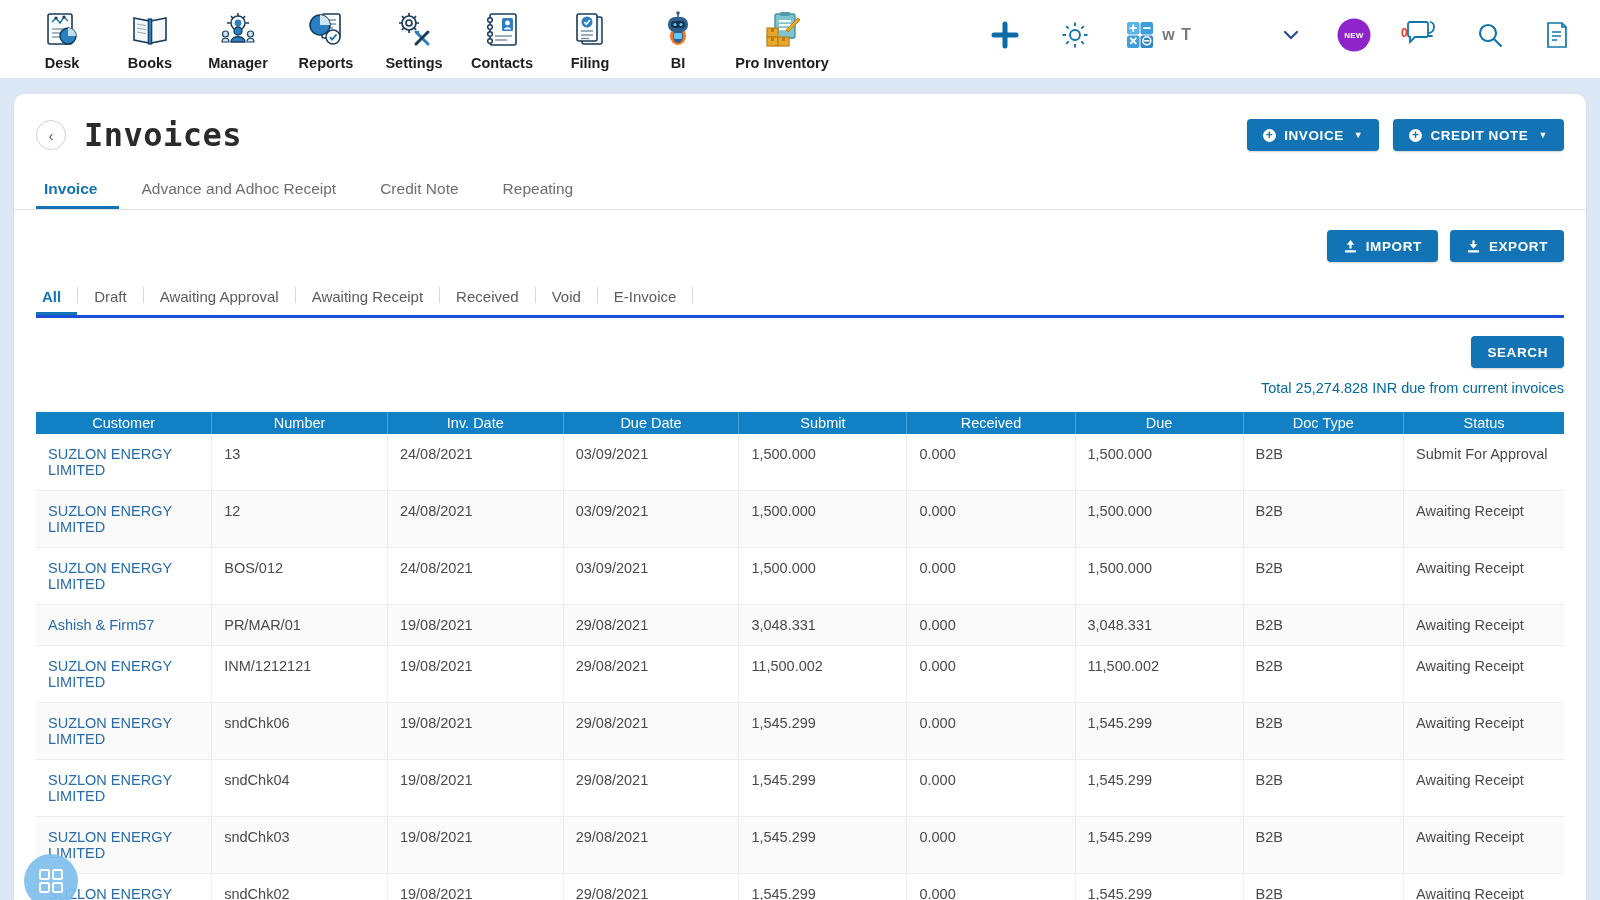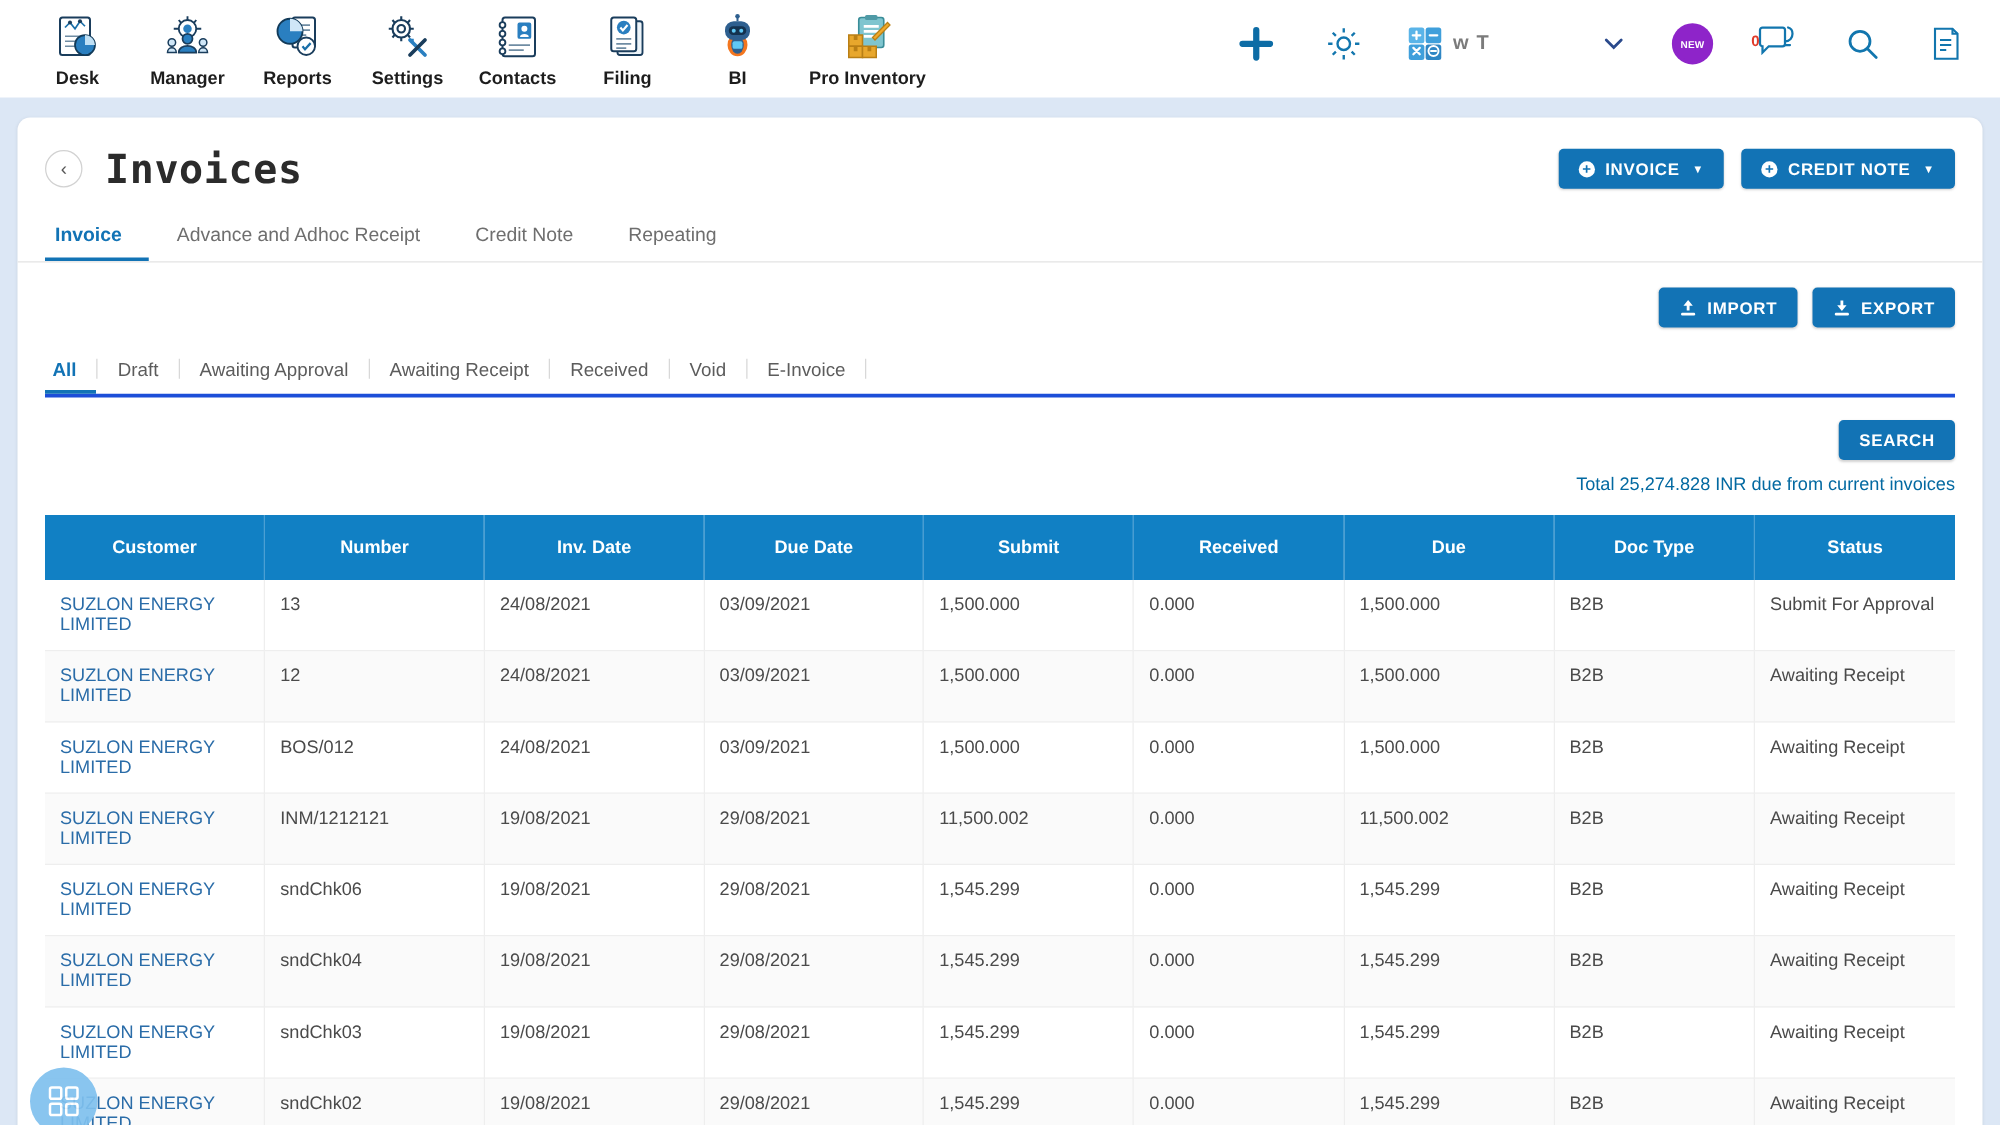--- a/index.html
+++ b/index.html
@@ -130,22 +130,22 @@
   .total-line {
     text-align: right; padding: 12px 22px 0 22px;
     font-size: 14.5px; color: #0369a1;
   }
 
   
   .tbl-wrap { padding: 16px 22px 0 22px; }
   table { width: 100%; border-collapse: collapse; table-layout: fixed; }
   thead th {
     background: #1180c4; color: #fff;
-    font-size: 14.5px; font-weight: bold;
-    height: 52px; text-align: center;
+    font-size: 14.5px; font-weight: normal;
+    height: 22px; text-align: center;
     border-right: 1px solid #4b9fd3;
   }
   thead th:last-child { border-right: none; }
   tbody td {
     font-size: 14.5px; color: #4a4a4a;
     padding: 12px 12px; vertical-align: top;
     border-right: 1px solid #eeeeee;
     border-bottom: 1px solid #eeeeee;
   }
   tbody td:last-child { border-right: none; }
@@ -181,20 +181,31 @@
           <line x1="10" y1="19" x2="24" y2="19" stroke="#6f8ca3" stroke-width="1.3"></line>
           <line x1="10" y1="23" x2="20" y2="23" stroke="#6f8ca3" stroke-width="1.3"></line>
           <line x1="10" y1="27" x2="22" y2="27" stroke="#6f8ca3" stroke-width="1.3"></line>
           <circle cx="26" cy="26" r="8" fill="#2a7fc0" stroke="#123a58" stroke-width="1.4"></circle>
           <path d="M26 18 A8 8 0 0 1 34 26 L26 26 Z" fill="#bfe0f5"></path>
         </svg>
       </div>
       <div class="mod-label">Desk</div>
     </div>
 
+    <div class="mod">
+      <div class="mod-ico">
+        <svg width="40" height="40" viewBox="0 0 40 40">
+          <path d="M4 8 L19 11 L19 33 L4 30 Z" fill="#f4f8fb" stroke="#1a3d5c" stroke-width="1.6"></path>
+          <path d="M36 8 L21 11 L21 33 L36 30 Z" fill="#f4f8fb" stroke="#1a3d5c" stroke-width="1.6"></path>
+          <rect x="18.3" y="9" width="3.4" height="25" fill="#2a7fc0" stroke="#1a3d5c" stroke-width="1.2"></rect>
+          <path d="M7 14 L16 15.6 M7 18 L16 19.6 M7 22 L16 23.6" stroke="#9ab3c6" stroke-width="1.2"></path>
+        </svg>
+      </div>
+      <div class="mod-label">Books</div>
+    </div>
 
     <div class="mod">
       <div class="mod-ico">
         <svg width="40" height="40" viewBox="0 0 40 40">
           <g stroke="#1a3d5c" stroke-width="1.5" fill="none">
             <circle cx="20" cy="13" r="7"></circle>
             <path d="M20 3 L20 6 M13 6 L15 8.5 M27 6 L25 8.5 M9 13 L12.5 13 M31 13 L27.5 13"></path>
           </g>
           <circle cx="20" cy="13" r="3.4" fill="#2a7fc0"></circle>
           <path d="M13 32 C13 25 27 25 27 32 Z" fill="#2a7fc0" stroke="#1a3d5c" stroke-width="1.4"></path>
@@ -498,20 +509,31 @@
             <td class="c2">BOS/012</td>
             <td class="c3">24/08/2021</td>
             <td class="c4">03/09/2021</td>
             <td class="c5">1,500.000</td>
             <td class="c6">0.000</td>
             <td class="c7">1,500.000</td>
             <td class="c8">B2B</td>
             <td class="c9">Awaiting Receipt</td>
           </tr>
           <tr>
+            <td class="c1"><span class="cust-link">Ashish &amp; Firm57</span></td>
+            <td class="c2">PR/MAR/01</td>
+            <td class="c3">19/08/2021</td>
+            <td class="c4">29/08/2021</td>
+            <td class="c5">3,048.331</td>
+            <td class="c6">0.000</td>
+            <td class="c7">3,048.331</td>
+            <td class="c8">B2B</td>
+            <td class="c9">Awaiting Receipt</td>
+          </tr>
+          <tr>
             <td class="c1"><span class="cust-link">SUZLON ENERGY LIMITED</span></td>
             <td class="c2">INM/1212121</td>
             <td class="c3">19/08/2021</td>
             <td class="c4">29/08/2021</td>
             <td class="c5">11,500.002</td>
             <td class="c6">0.000</td>
             <td class="c7">11,500.002</td>
             <td class="c8">B2B</td>
             <td class="c9">Awaiting Receipt</td>
           </tr>

